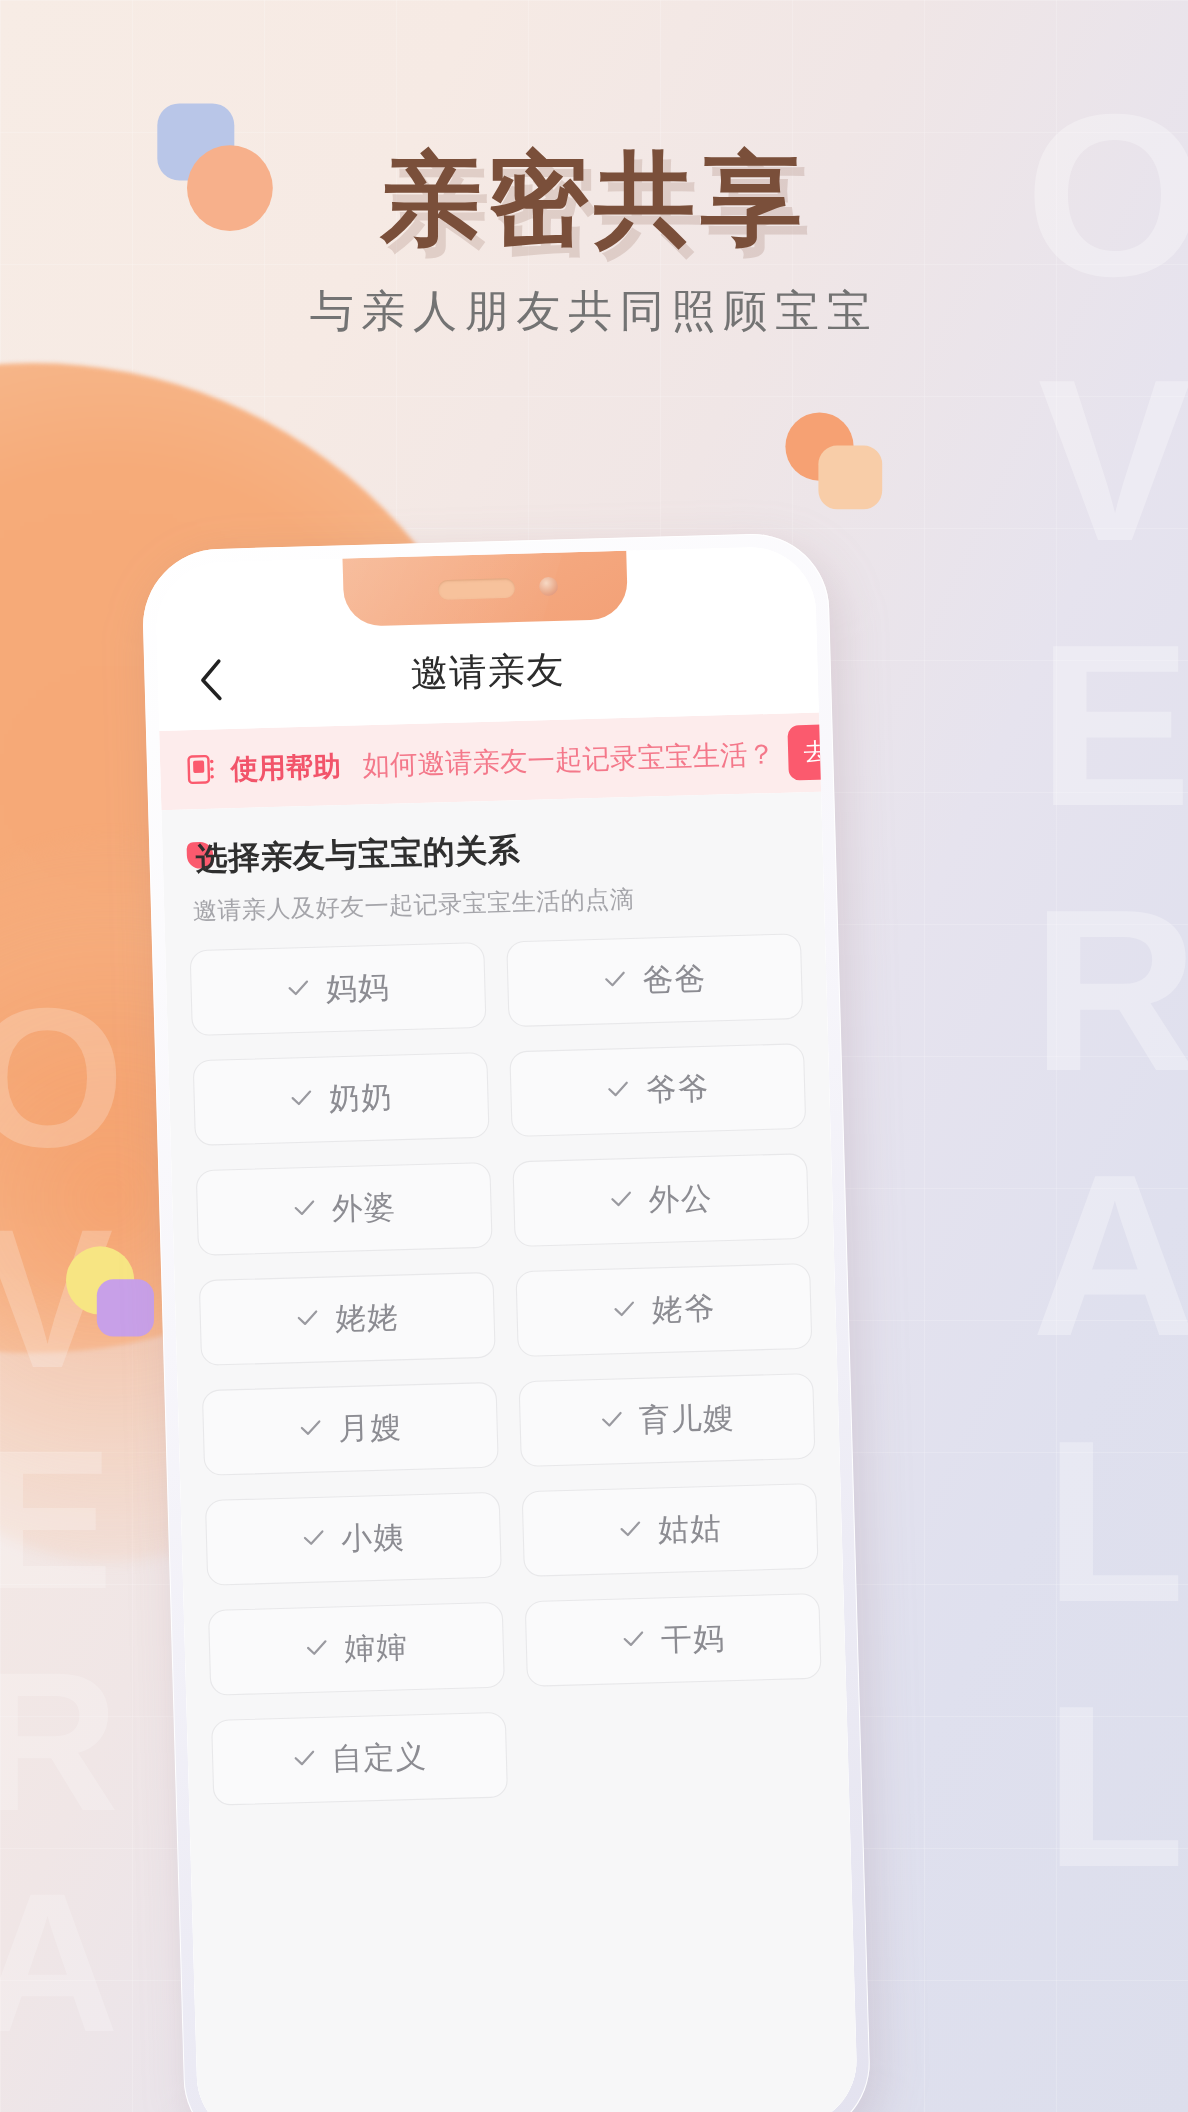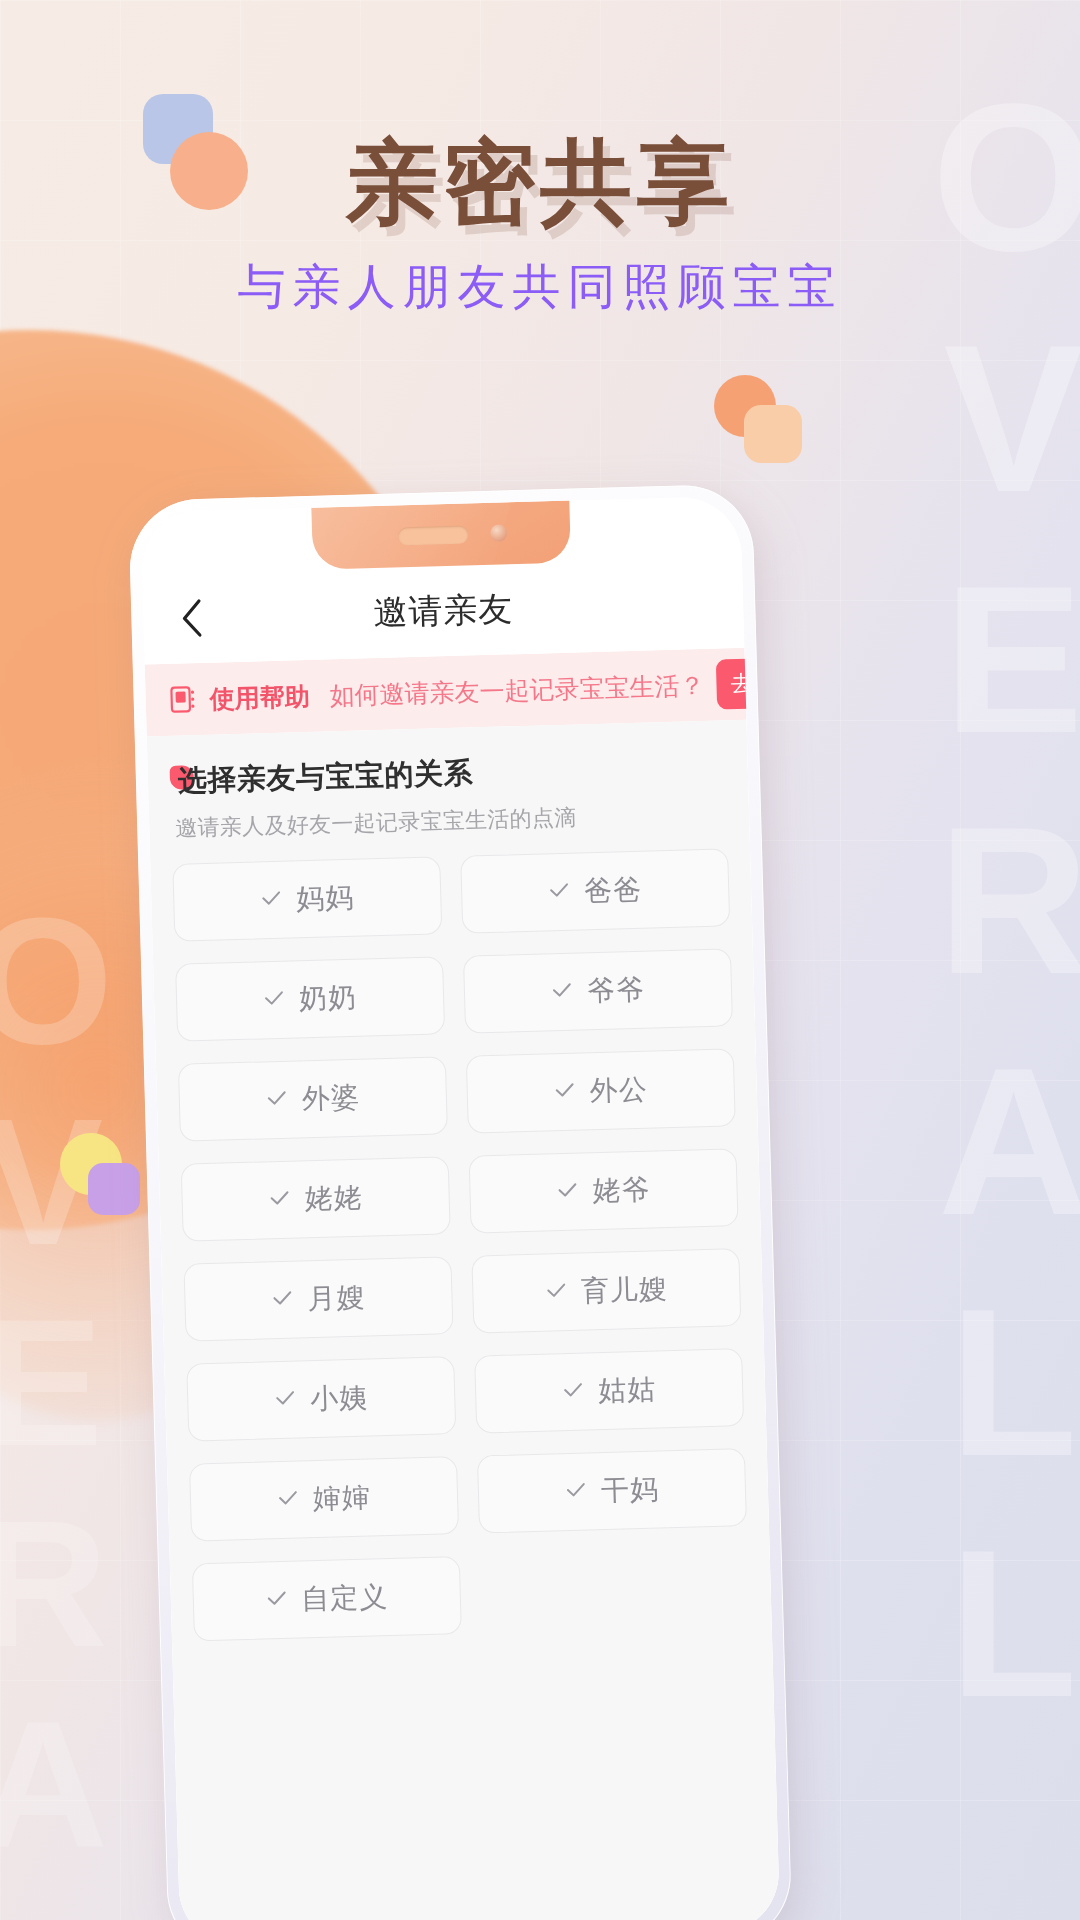--- a/index.html
+++ b/index.html
@@ -87,22 +87,22 @@
     margin-top:134px;
     font-size:92px;
     font-weight:bold;
     color:#7a4f3a;
     letter-spacing:5px;
     text-shadow:7px 9px 0 rgba(150,110,95,.22);
     line-height:1.05;
   }
   .hero-sub {
     margin-top:24px;
-    font-size:48px;
-    color:#8b5cf6;
+    font-size:40px;
+    color:#737373;
     letter-spacing:7px;
   }
 
   
   #phone {
     position:absolute;
     left:128px; top:492px;
     width:640px; height:1480px;
     transform:rotate(-1.6deg);
     transform-origin:50% 0%;

